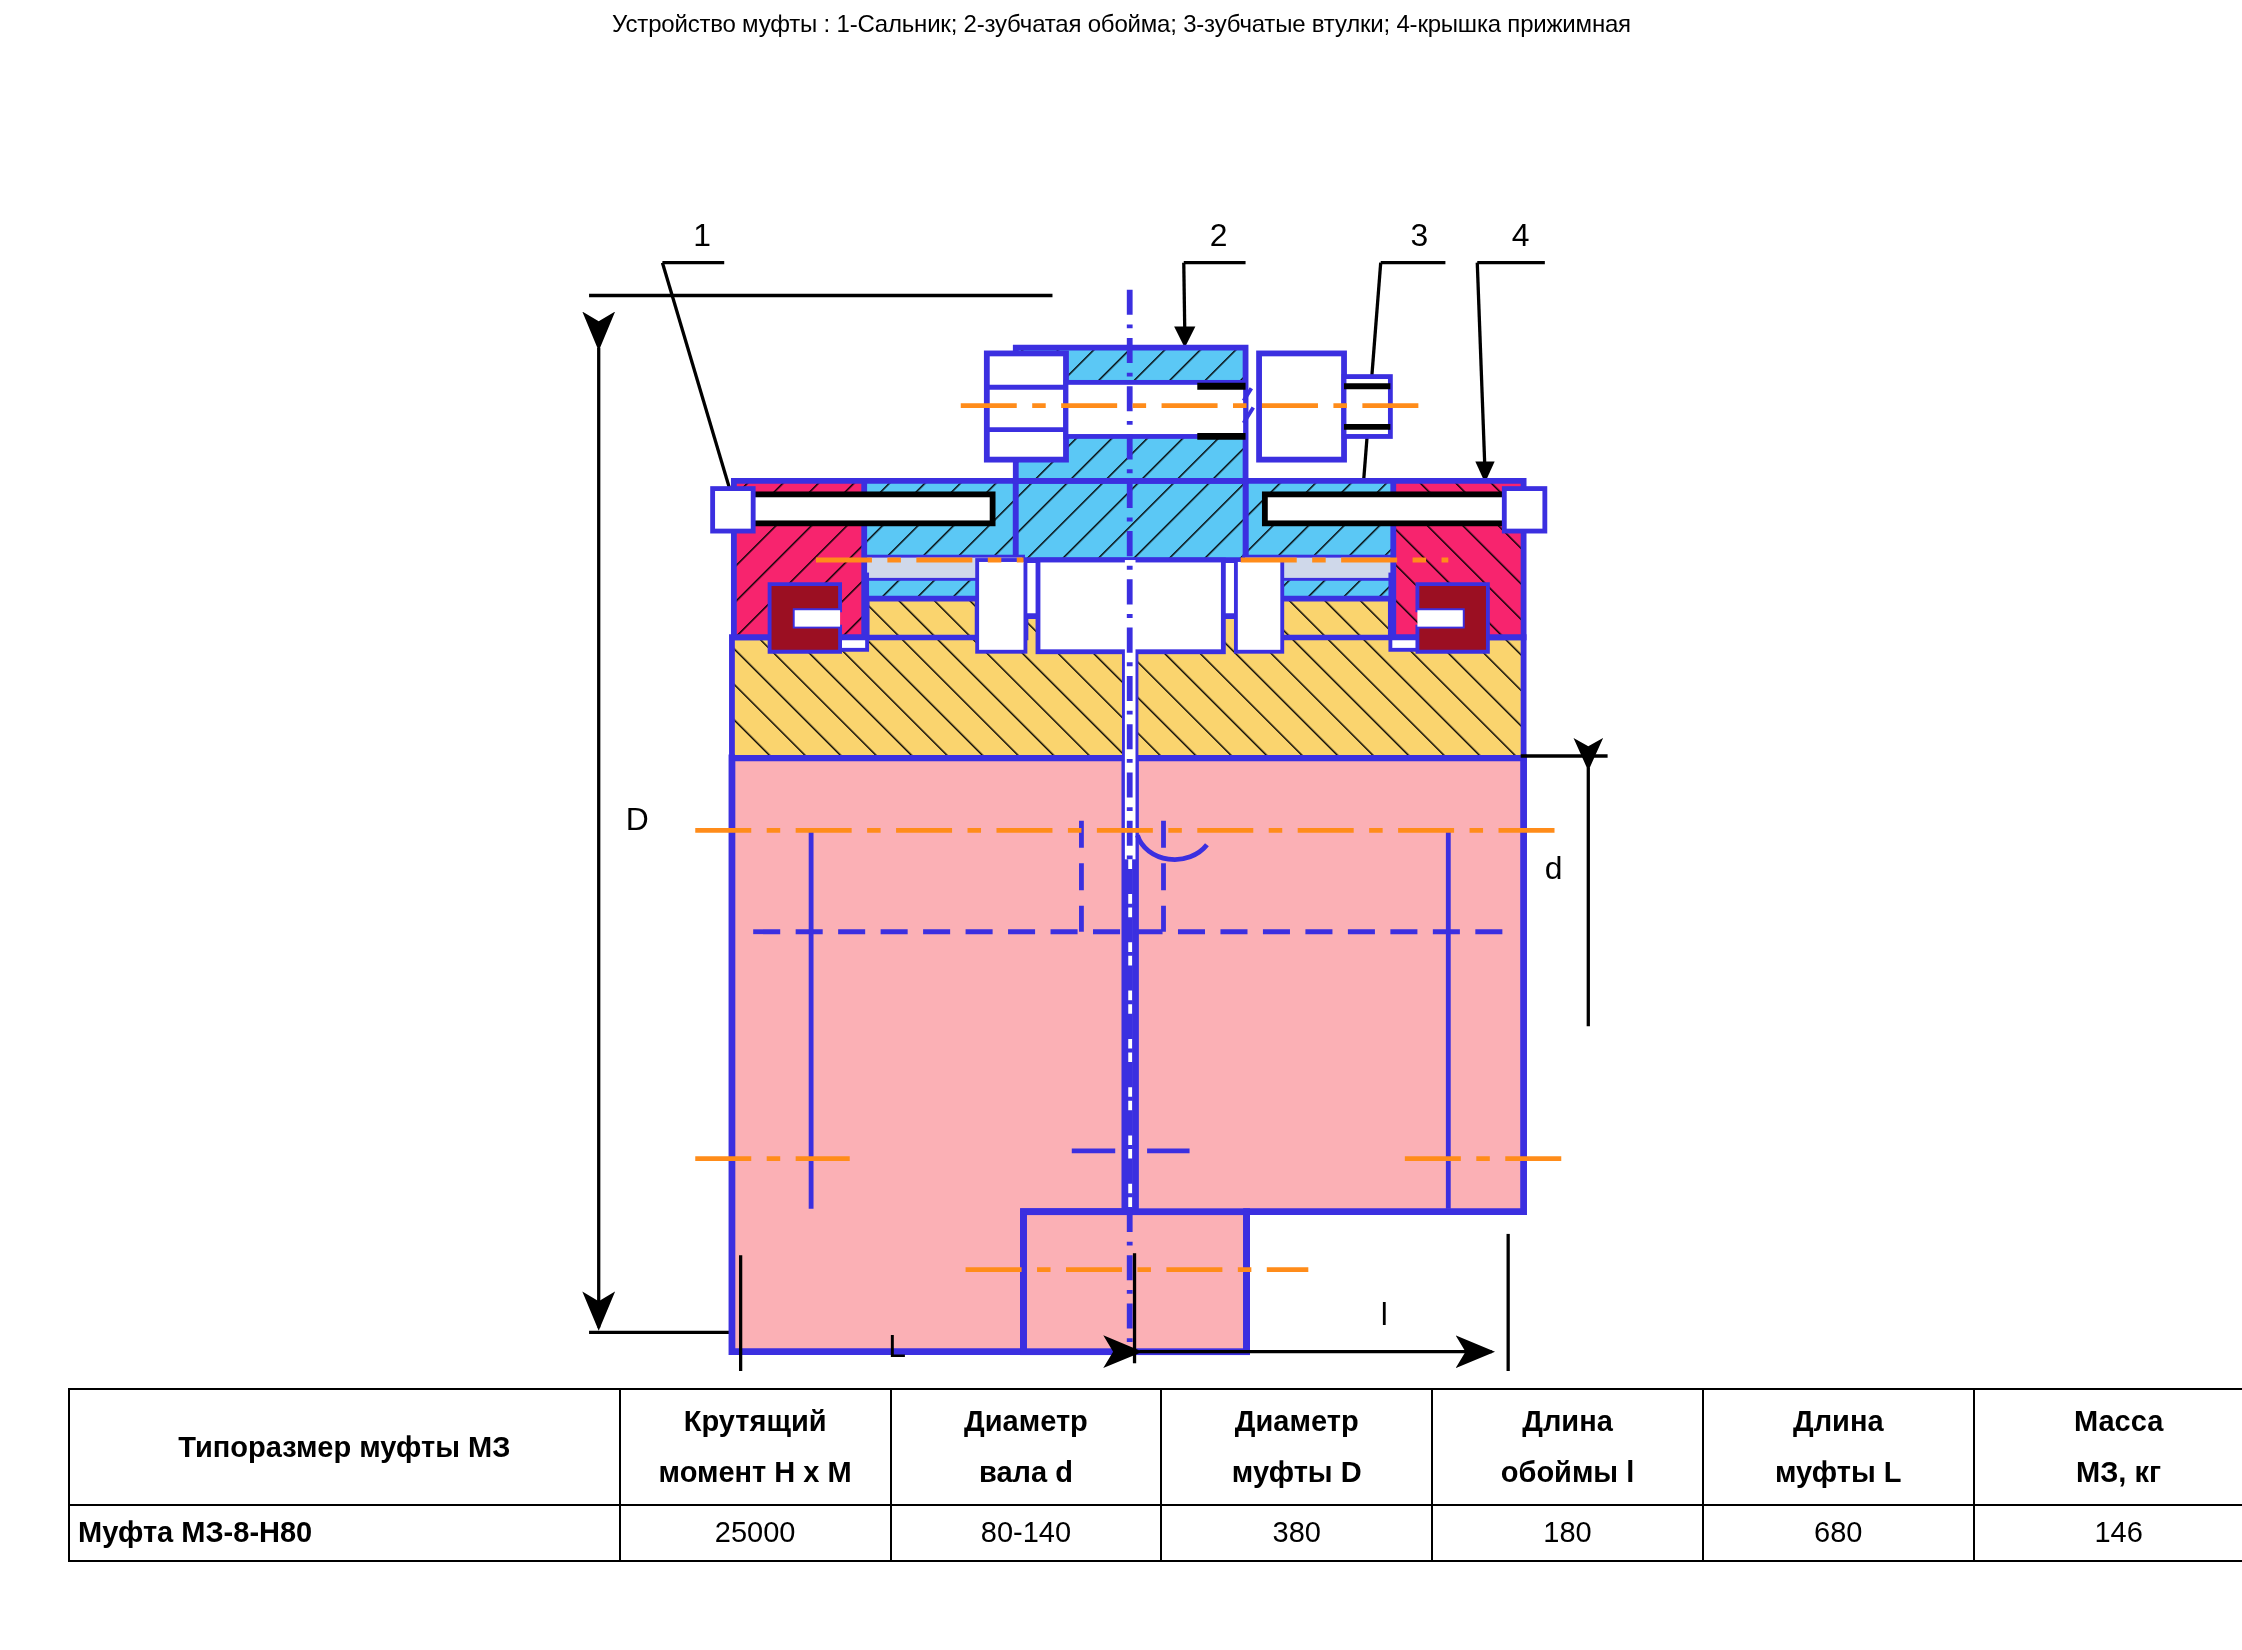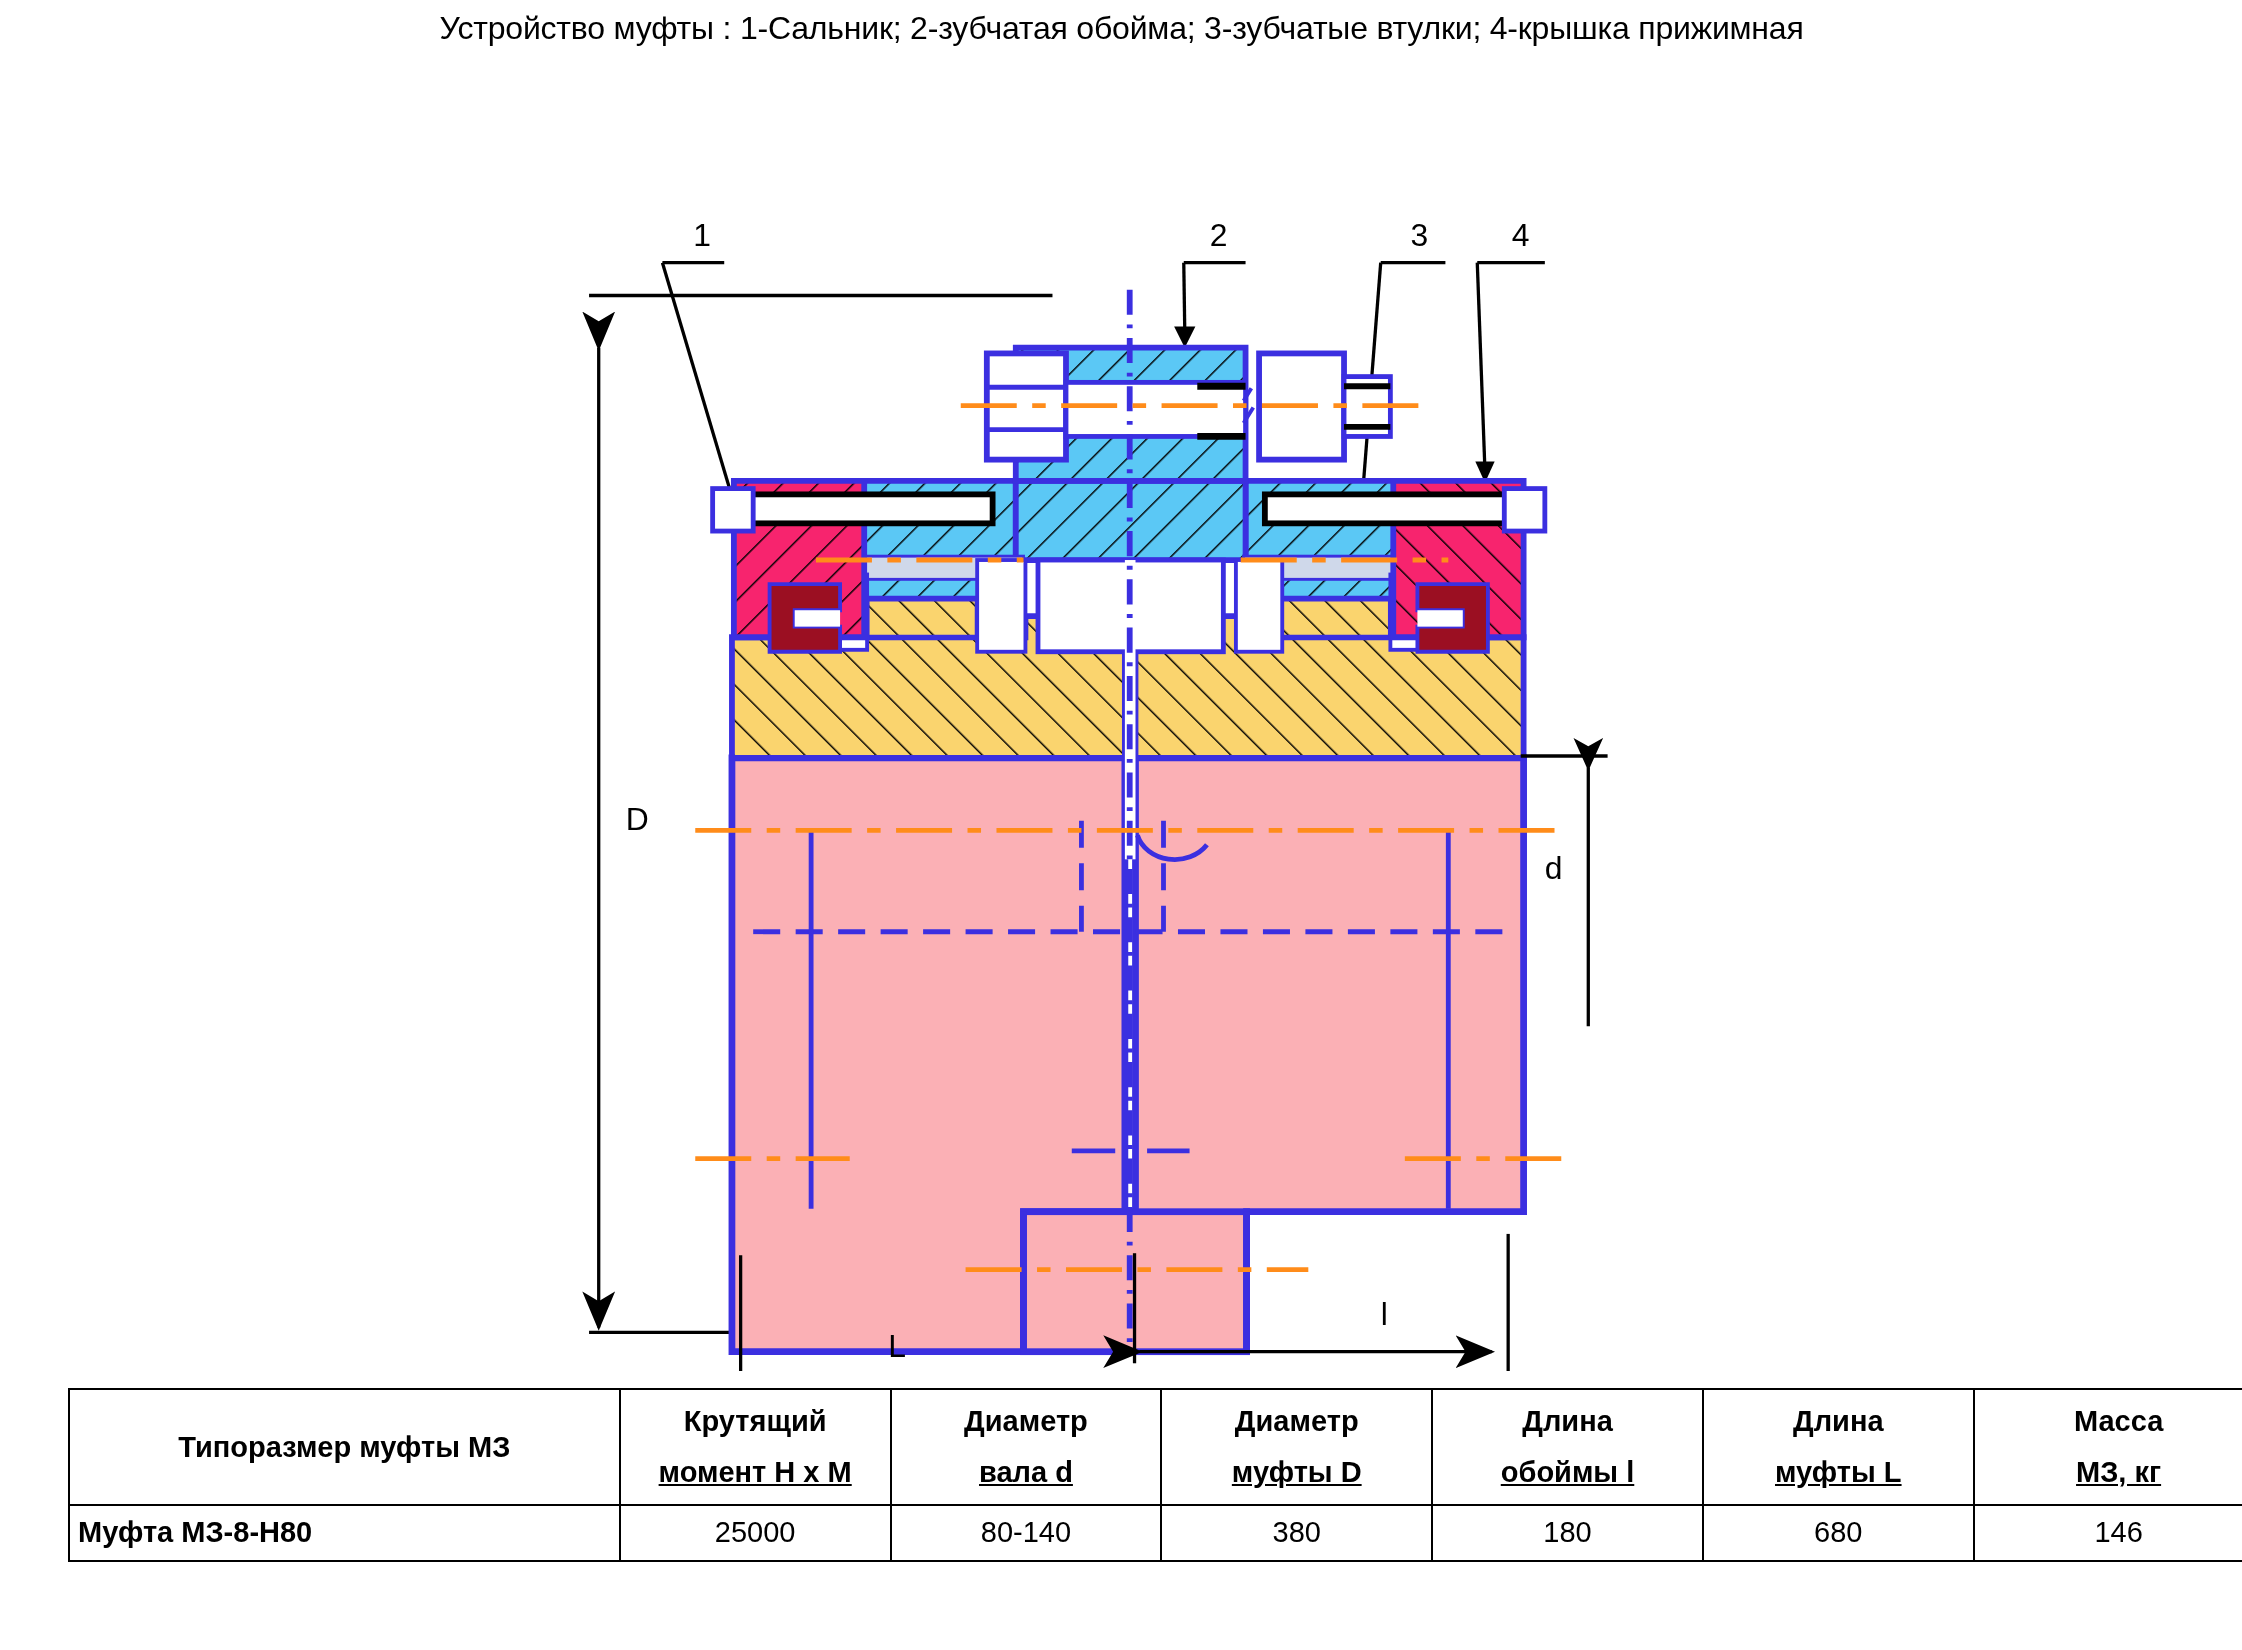--- a/index.html
+++ b/index.html
@@ -19,21 +19,21 @@
     width: 2243px;
     height: 1650px;
     background: #ffffff;
   }
   #title {
     position: absolute;
     left: 0;
     top: 9.7px;
     width: 2243px;
     text-align: center;
-    font-size: 32px;
+    font-size: 24px;
     font-weight: 400;
     color: #000000;
     font-family: "Liberation Sans", sans-serif;
     letter-spacing: -0.2px;
   }
   #drawing-wrap {
     position: absolute;
     left: 0;
     top: 58px;
     width: 2243px;
@@ -68,21 +68,21 @@
     font-size: 29px;
     font-weight: 400;
     height: 50px;
   }
   table.spec td.model {
     font-weight: bold;
     text-align: left;
     padding-left: 8px;
   }
   .hdr-l1 { display:block; }
-  .hdr-l2 { display:block;text-decoration:underline; }
+  .hdr-l2 { display:block; }
   .col-model { width: 541px; }
   .col-torque { width: 261px; }
   .col-shaft { width: 261px; }
   .col-diam { width: 261px; }
   .col-sleeve { width: 261px; }
   .col-len { width: 261px; }
   .col-mass { width: 280px; }
 </style>
 </head>
 <body>

